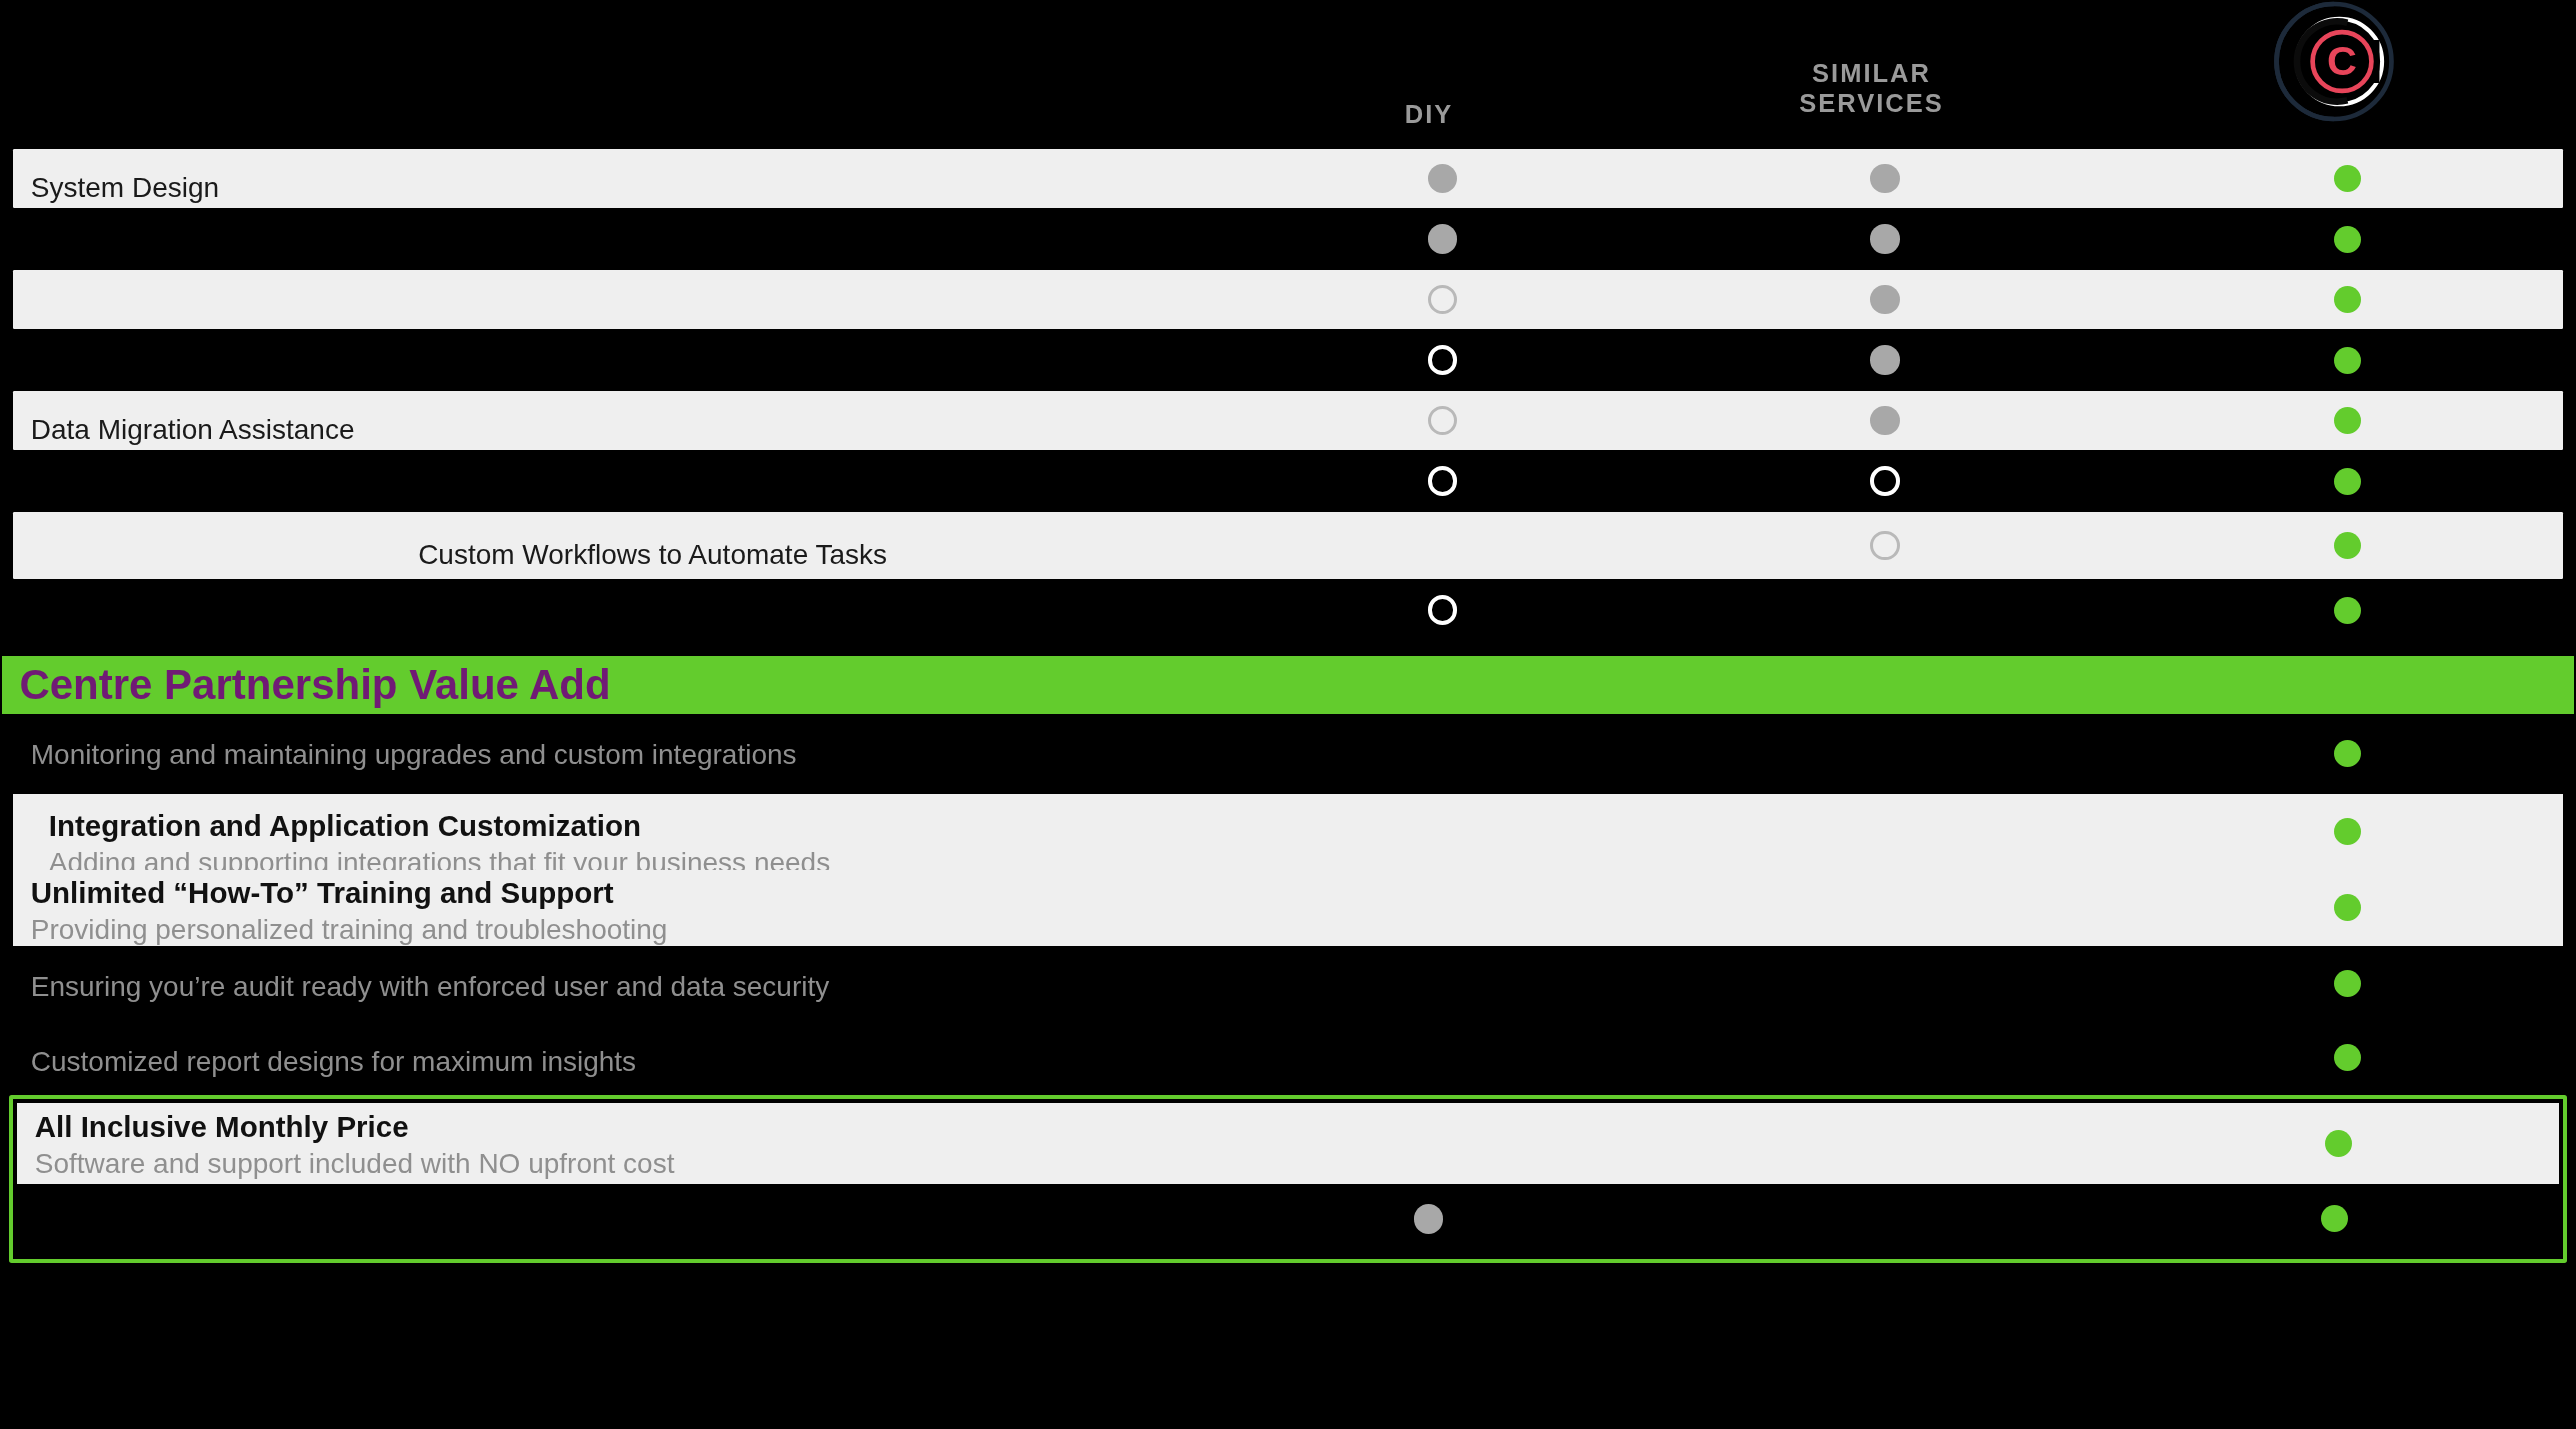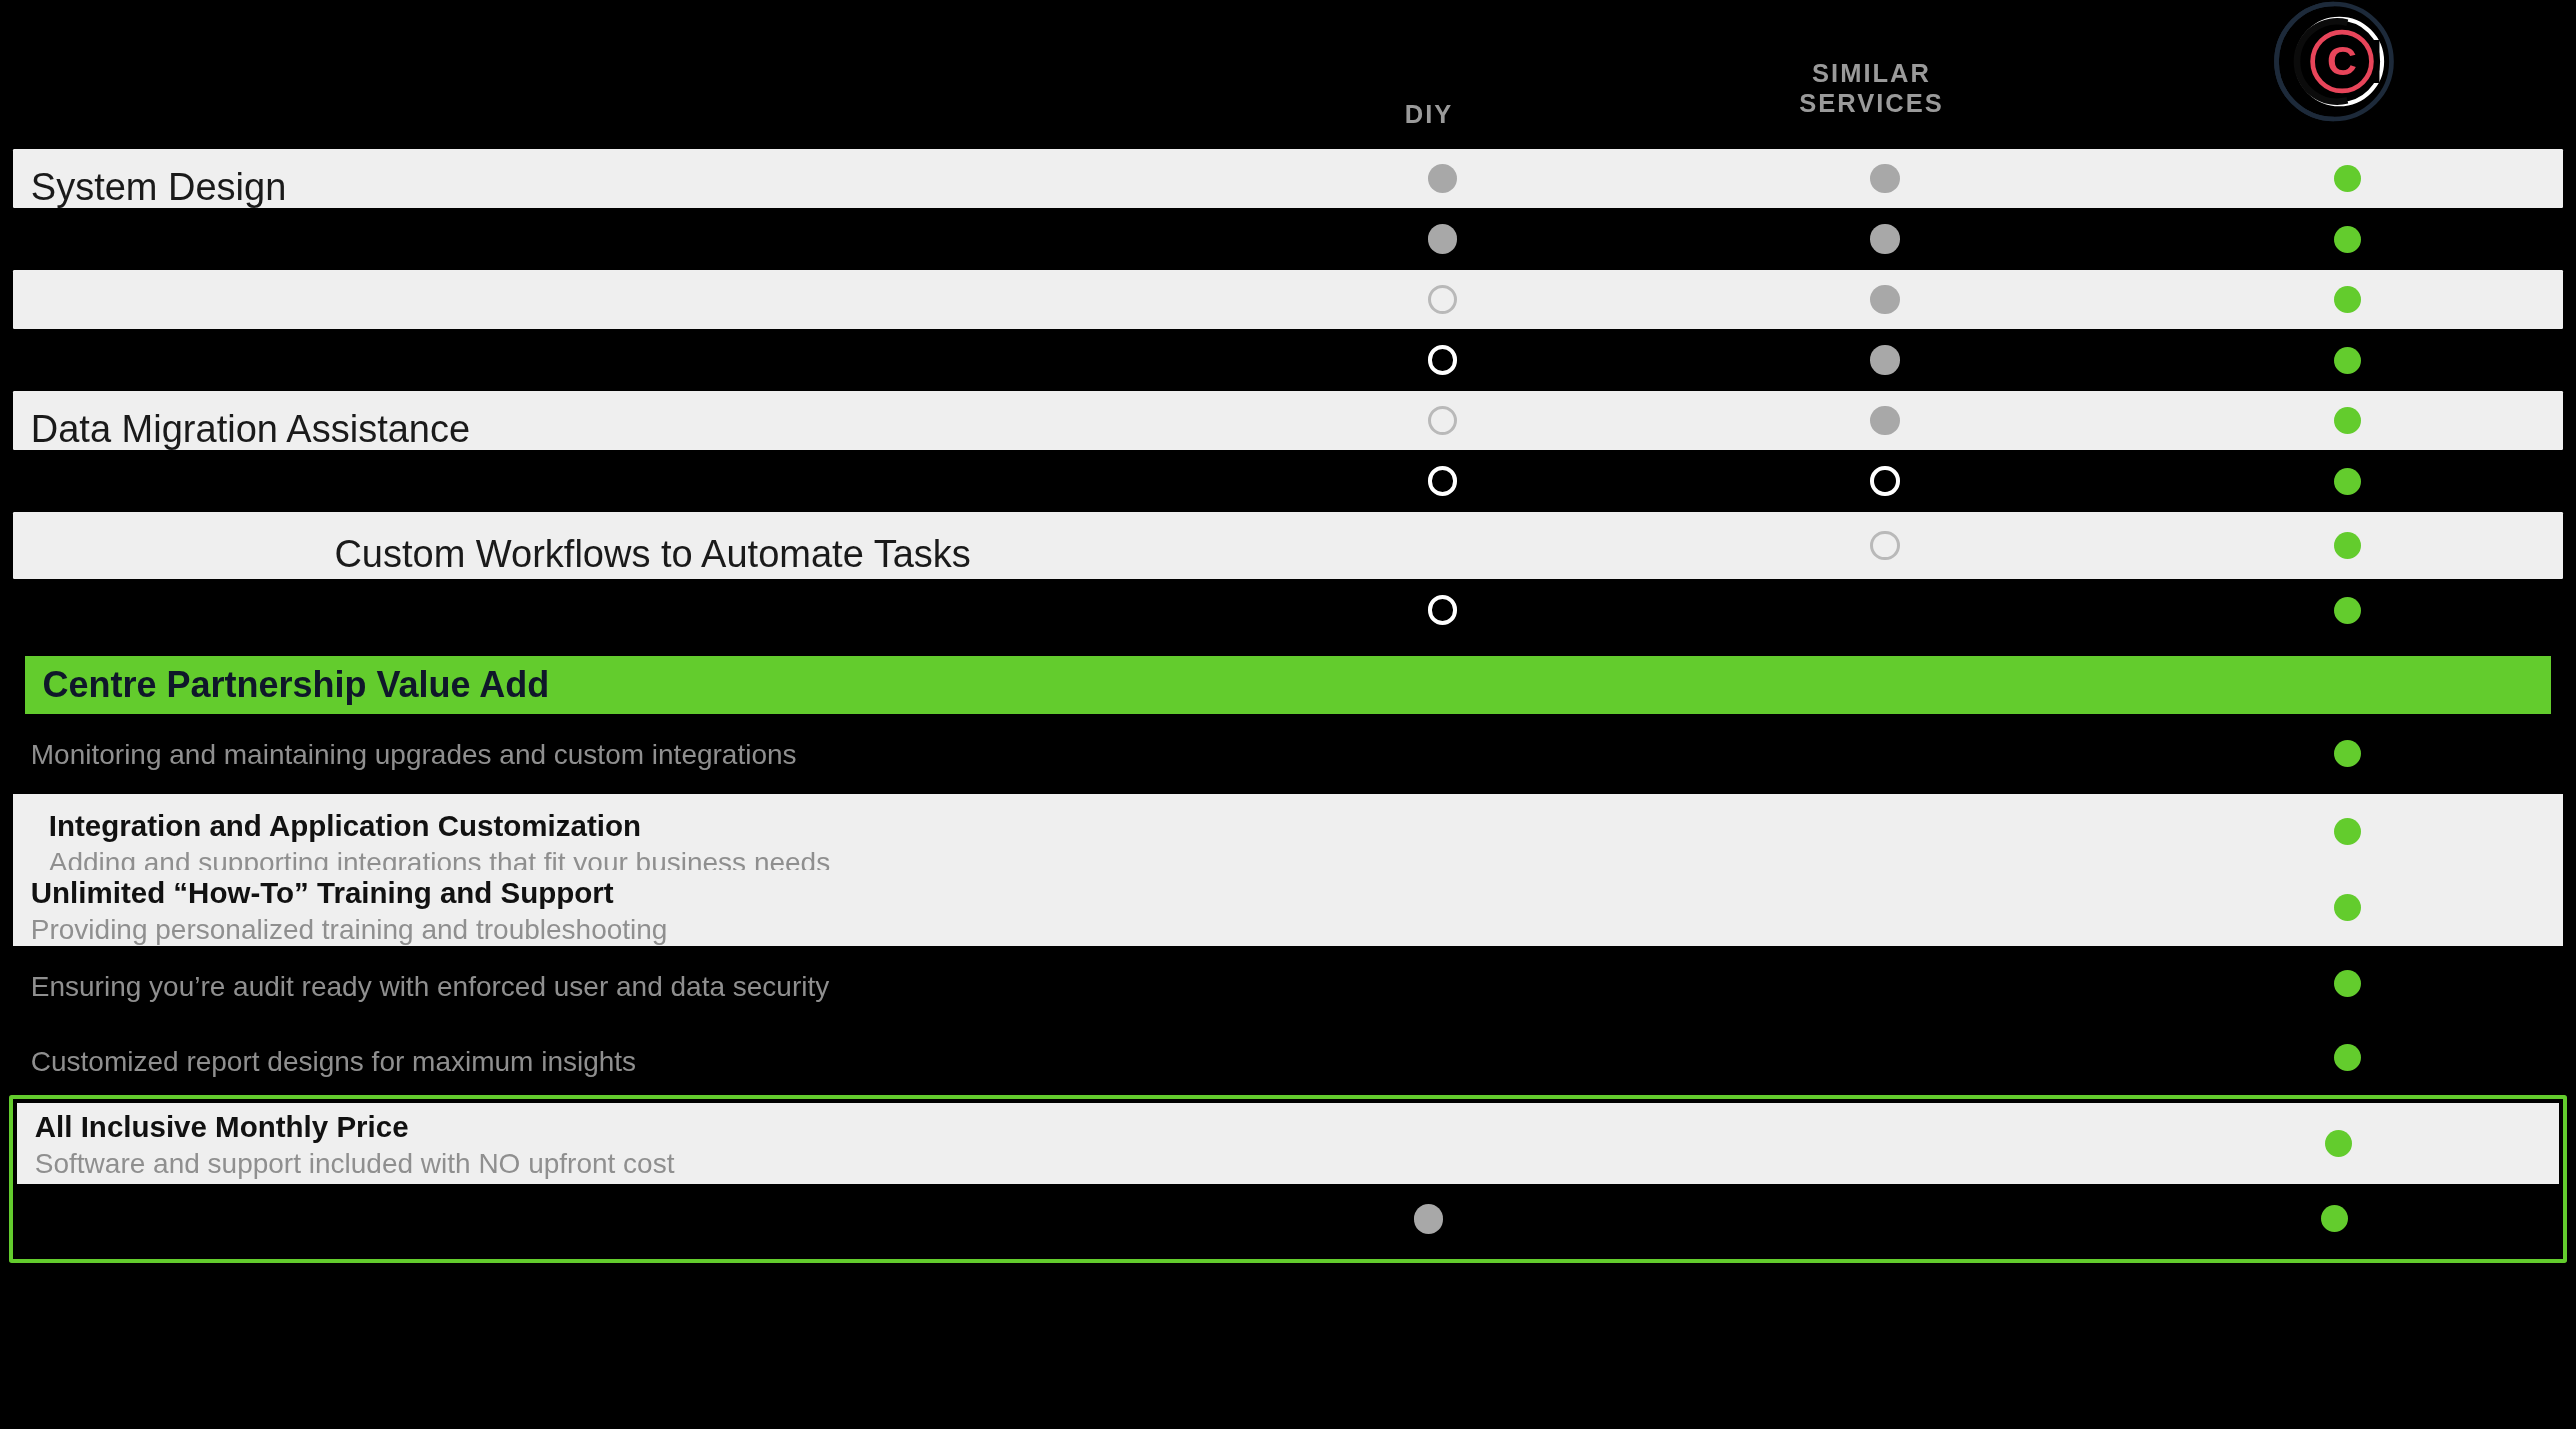--- a/index.html
+++ b/index.html
@@ -72,21 +72,21 @@
     color: #1a1a1a;
     margin: 0 13.4px;
     border-radius: 1.3px;
   }
   .row.dark {
     background: #000000;
     color: #ffffff;
     margin: 0 13.4px;
   }
   .row-label {
-    font-size: 38px;
+    font-size: 28px;
     padding-left: 17.4px;
     flex: 0 0 auto;
     width: 1261px;
     box-sizing: border-box;
     line-height: 1.2;
     margin-top: 18px;
   }
 
   .mark-cell {
     position: absolute;
@@ -116,25 +116,25 @@
   }
   .dot.open-dark {
     background: transparent;
     border: 4.7px solid #ffffff;
   }
   .dot.s-med { width: 29.5px; height: 29.5px; }
   .dot.s-sm  { width: 27px; height: 27px; }
 
   
   .banner {
-    margin: 0 25px;
+    margin: 0 2px;
     background: #63cc2d;
-    color: #0f172a;
+    color: #701a75;
     font-weight: bold;
-    font-size: 36px;
+    font-size: 42px;
     padding: 12px 0 12px 17.4px;
     box-sizing: border-box;
     height: 58px;
     display: flex;
     align-items: center;
   }
 
   
   .va {
     position: relative;

